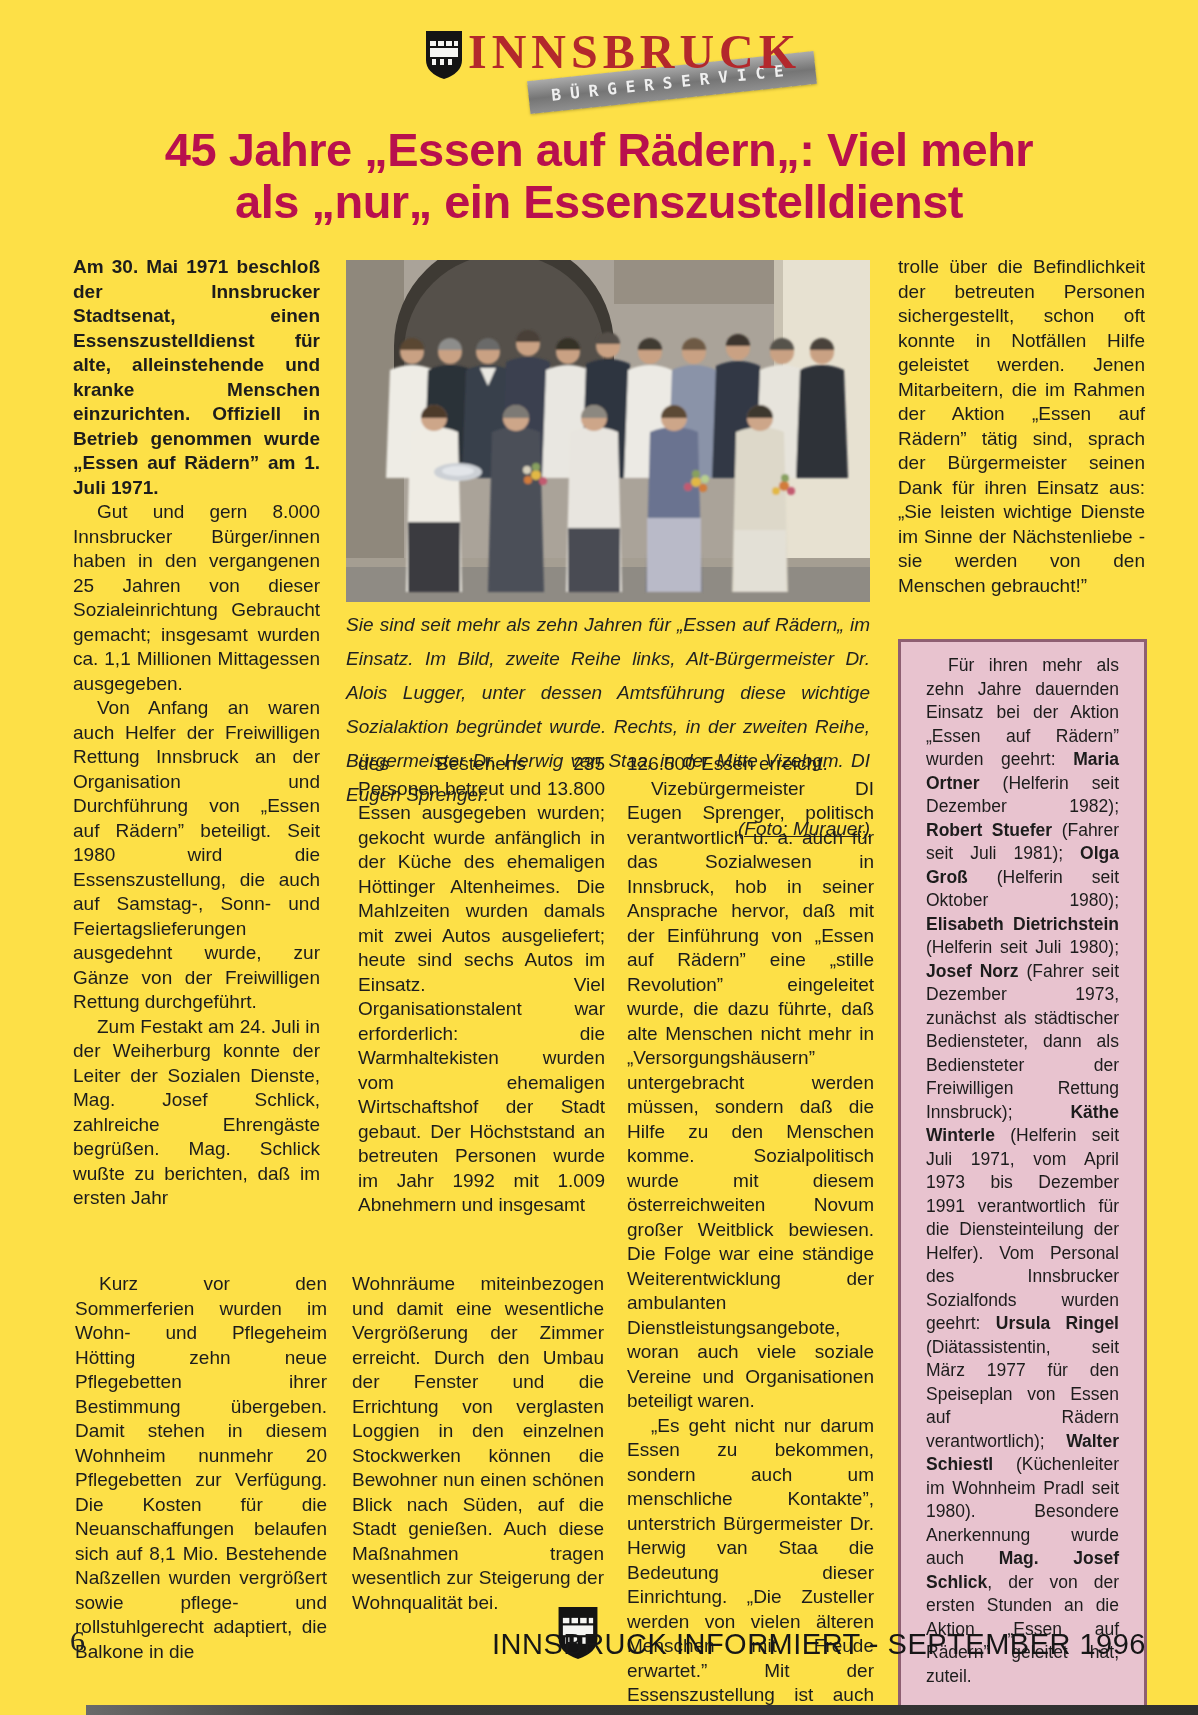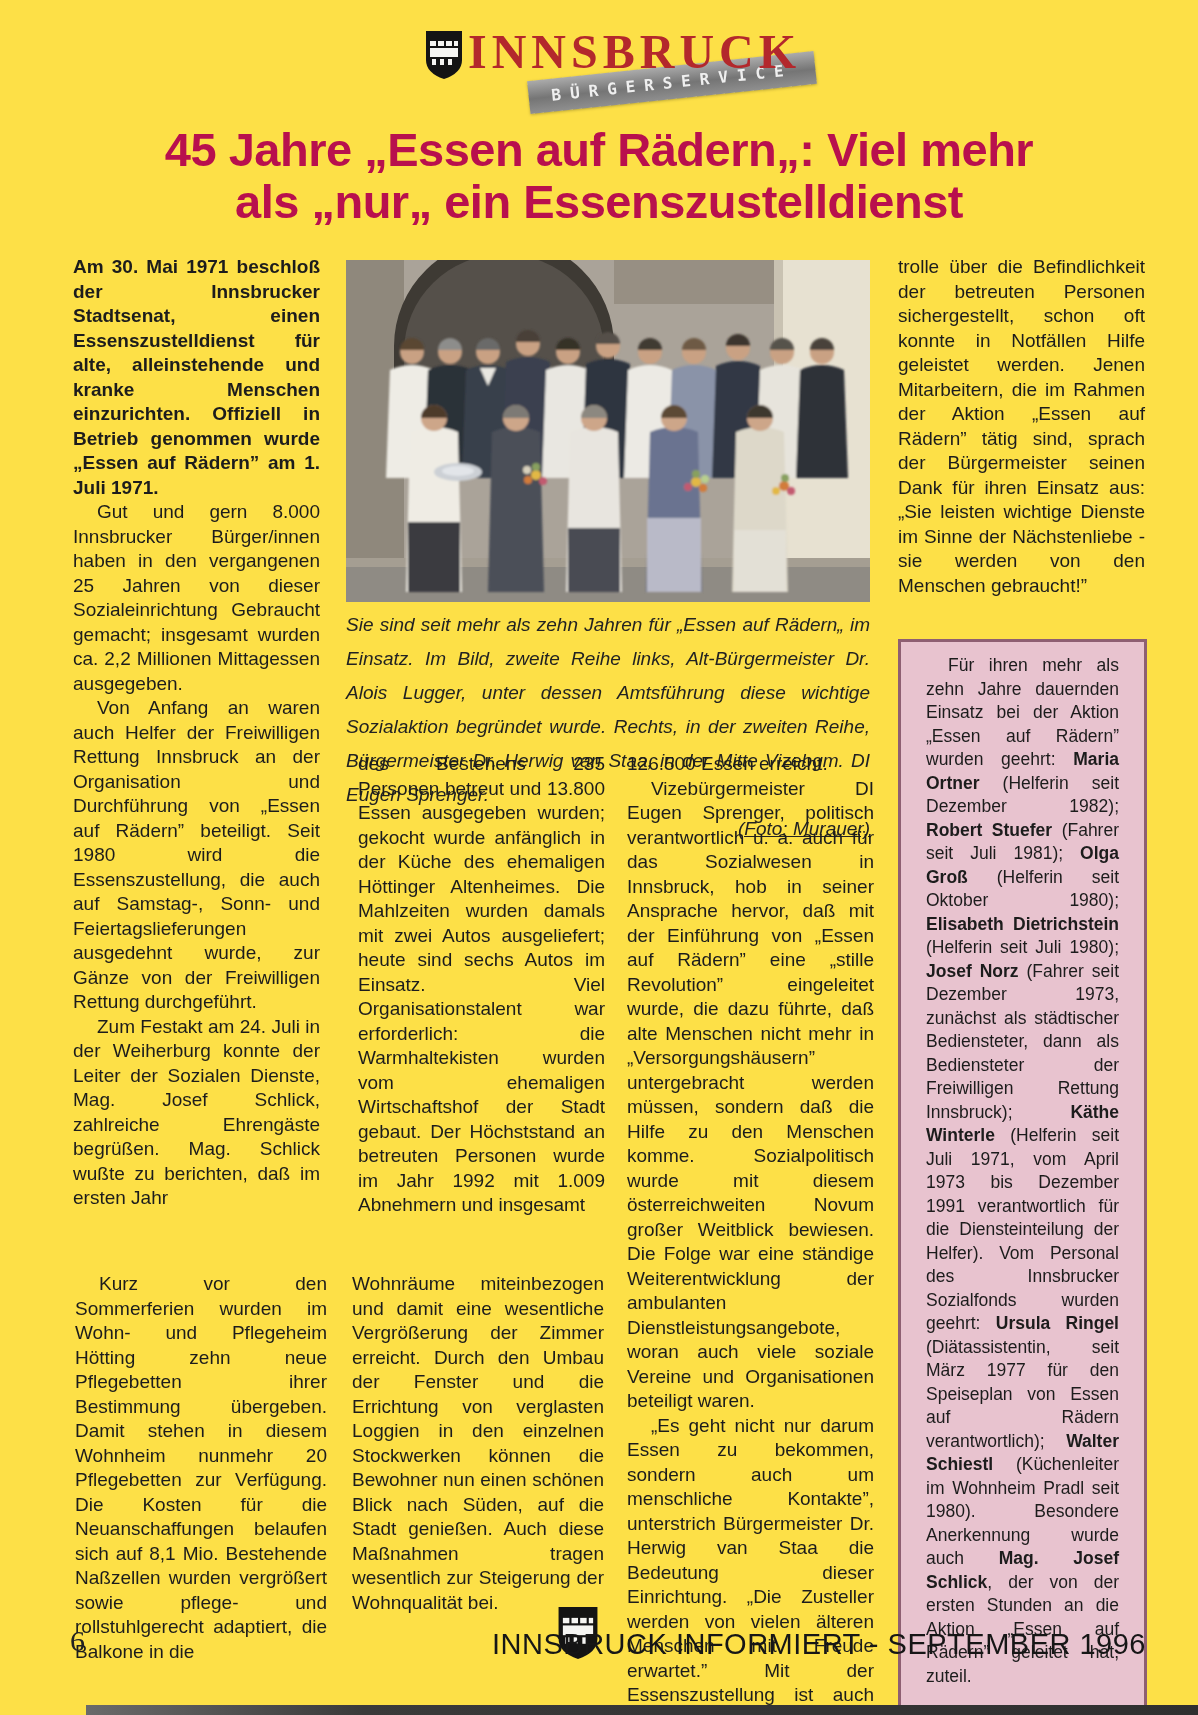--- a/index.html
+++ b/index.html
@@ -115,21 +115,21 @@
     </div>
   </div>
 
   <h1 class="headline">
     <span class="hline">45 Jahre „Essen auf Rädern„: Viel mehr</span>
     <span class="hline">als „nur„ ein Essenszustelldienst</span>
   </h1>
 
   <div class="bodycol col1">
       <p class="lead">Am 30. Mai 1971 beschloß der Innsbrucker Stadtsenat, einen Essenszustelldienst für alte, alleinstehende und kranke Menschen einzurichten. Offiziell in Betrieb genommen wurde „Essen auf Rädern” am 1. Juli 1971.</p>
-      <p class="indent">Gut und gern 8.000 Innsbrucker Bürger/innen haben in den vergangenen 25 Jahren von dieser Sozialeinrichtung Gebraucht gemacht; insgesamt wurden ca. 2,2 Millionen Mittagessen ausgegeben.</p>
+      <p class="indent">Gut und gern 8.000 Innsbrucker Bürger/innen haben in den vergangenen 25 Jahren von dieser Sozialeinrichtung Gebraucht gemacht; insgesamt wurden ca. 1,1 Millionen Mittagessen ausgegeben.</p>
       <p class="indent">Von Anfang an waren auch Helfer der Freiwilligen Rettung Innsbruck an der Organisation und Durchführung von „Essen auf Rädern” beteiligt. Seit 1980 wird die Essenszustellung, die auch auf Samstag-, Sonn- und Feiertagslieferungen ausgedehnt wurde, zur Gänze von der Freiwilligen Rettung durchgeführt.</p>
       <p class="indent">Zum Festakt am 24. Juli in der Weiherburg konnte der Leiter der Sozialen Dienste, Mag. Josef Schlick, zahlreiche Ehrengäste begrüßen. Mag. Schlick wußte zu berichten, daß im ersten Jahr</p>
     </div>
 
   <div class="photo">
     <svg viewBox="0 0 524 342" width="524" height="342">
       <defs>
           <filter id="soft" x="-5%" y="-5%" width="110%" height="110%">
             <feGaussianBlur stdDeviation="1.1"></feGaussianBlur>
           </filter>

